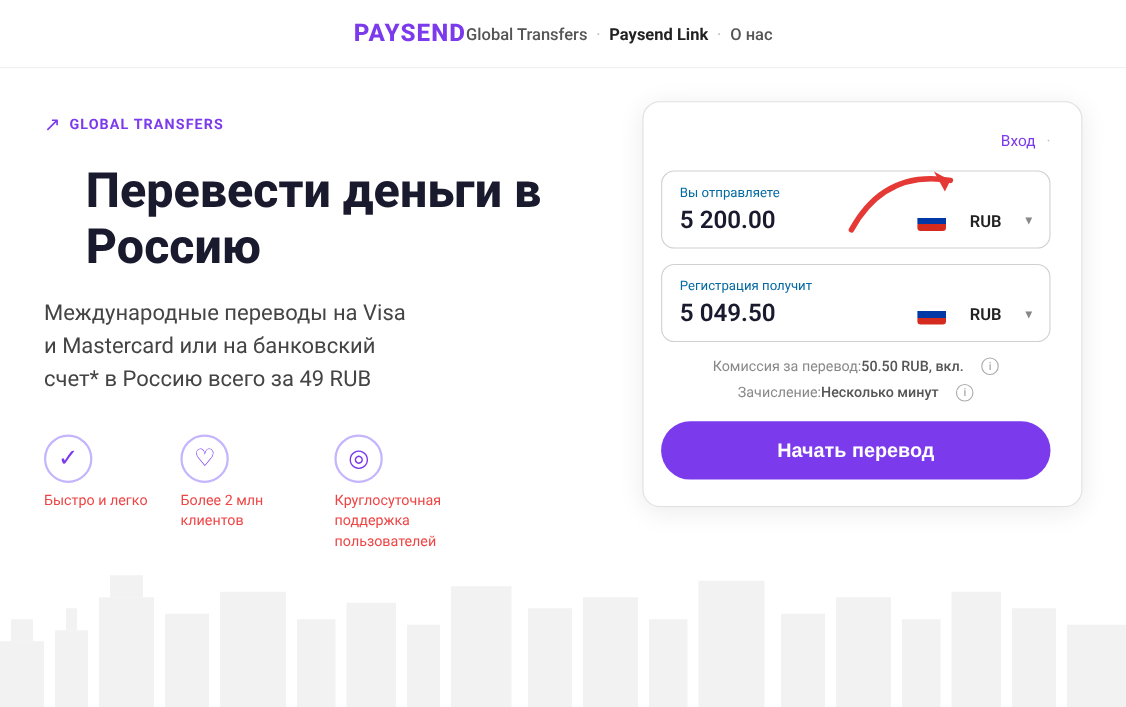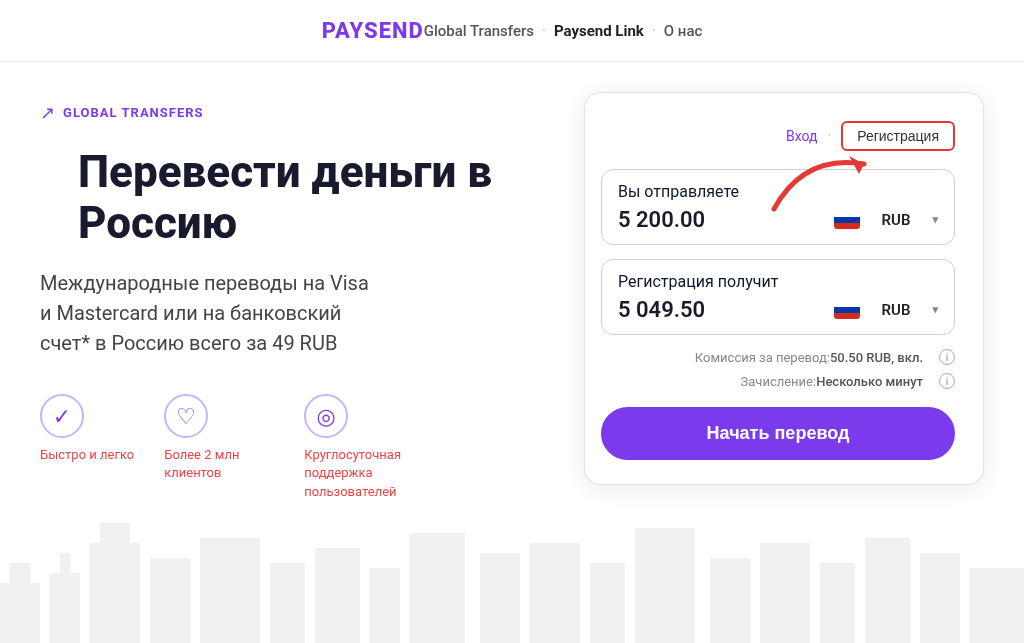--- a/index.html
+++ b/index.html
@@ -170,22 +170,22 @@
 
     
     .input-group {
       border: 1px solid #d0d0d0;
       border-radius: 12px;
       padding: 12px 16px;
       margin-bottom: 14px;
       background: #fff;
     }
     .input-group label {
-      font-size: 16px;
-      color: #0f172a;
+      font-size: 12px;
+      color: #0369a1;
       display: block;
       margin-bottom: 6px;
     }
     .input-row {
       display: flex;
       align-items: center;
       justify-content: space-between;
     }
     .input-value {
       font-size: 22px;
@@ -213,21 +213,21 @@
     .flag-ru {
       background: linear-gradient(to bottom, #fff 33.33%, #0039a6 33.33%, #0039a6 66.66%, #d52b1e 66.66%);
     }
     .chevron-down {
       font-size: 11px;
       color: #888;
     }
 
     .info-row {
       display: flex;
-      justify-content: flex-end;
+      justify-content: center;
       align-items: center;
       margin: 8px 0;
       font-size: 13px;
       color: #888;
     }
     .info-value {
       color: #555;
       font-weight: 500;
       display: flex;
       align-items: center;
@@ -320,21 +320,20 @@
         <path d="M10 65 Q40 10 100 20" stroke="#e53935" stroke-width="5" fill="none" stroke-linecap="round"></path>
         <polygon points="100,20 85,12 95,30" fill="#e53935"></polygon>
       </svg>
     </div>
 
     <div class="transfer-card">
       
       <div class="auth-row">
         <a href="#" class="auth-login">Вход</a>
         <span class="auth-dot">·</span>
-        <button class="auth-register">Регистрация</button>
       </div>
 
       
       <div class="input-group">
         <label>Вы отправляете</label>
         <div class="input-row">
           <span class="input-value">5 200.00</span>
           <div class="currency-select">
             <div class="flag-icon flag-ru"></div>
             <span>RUB</span>

